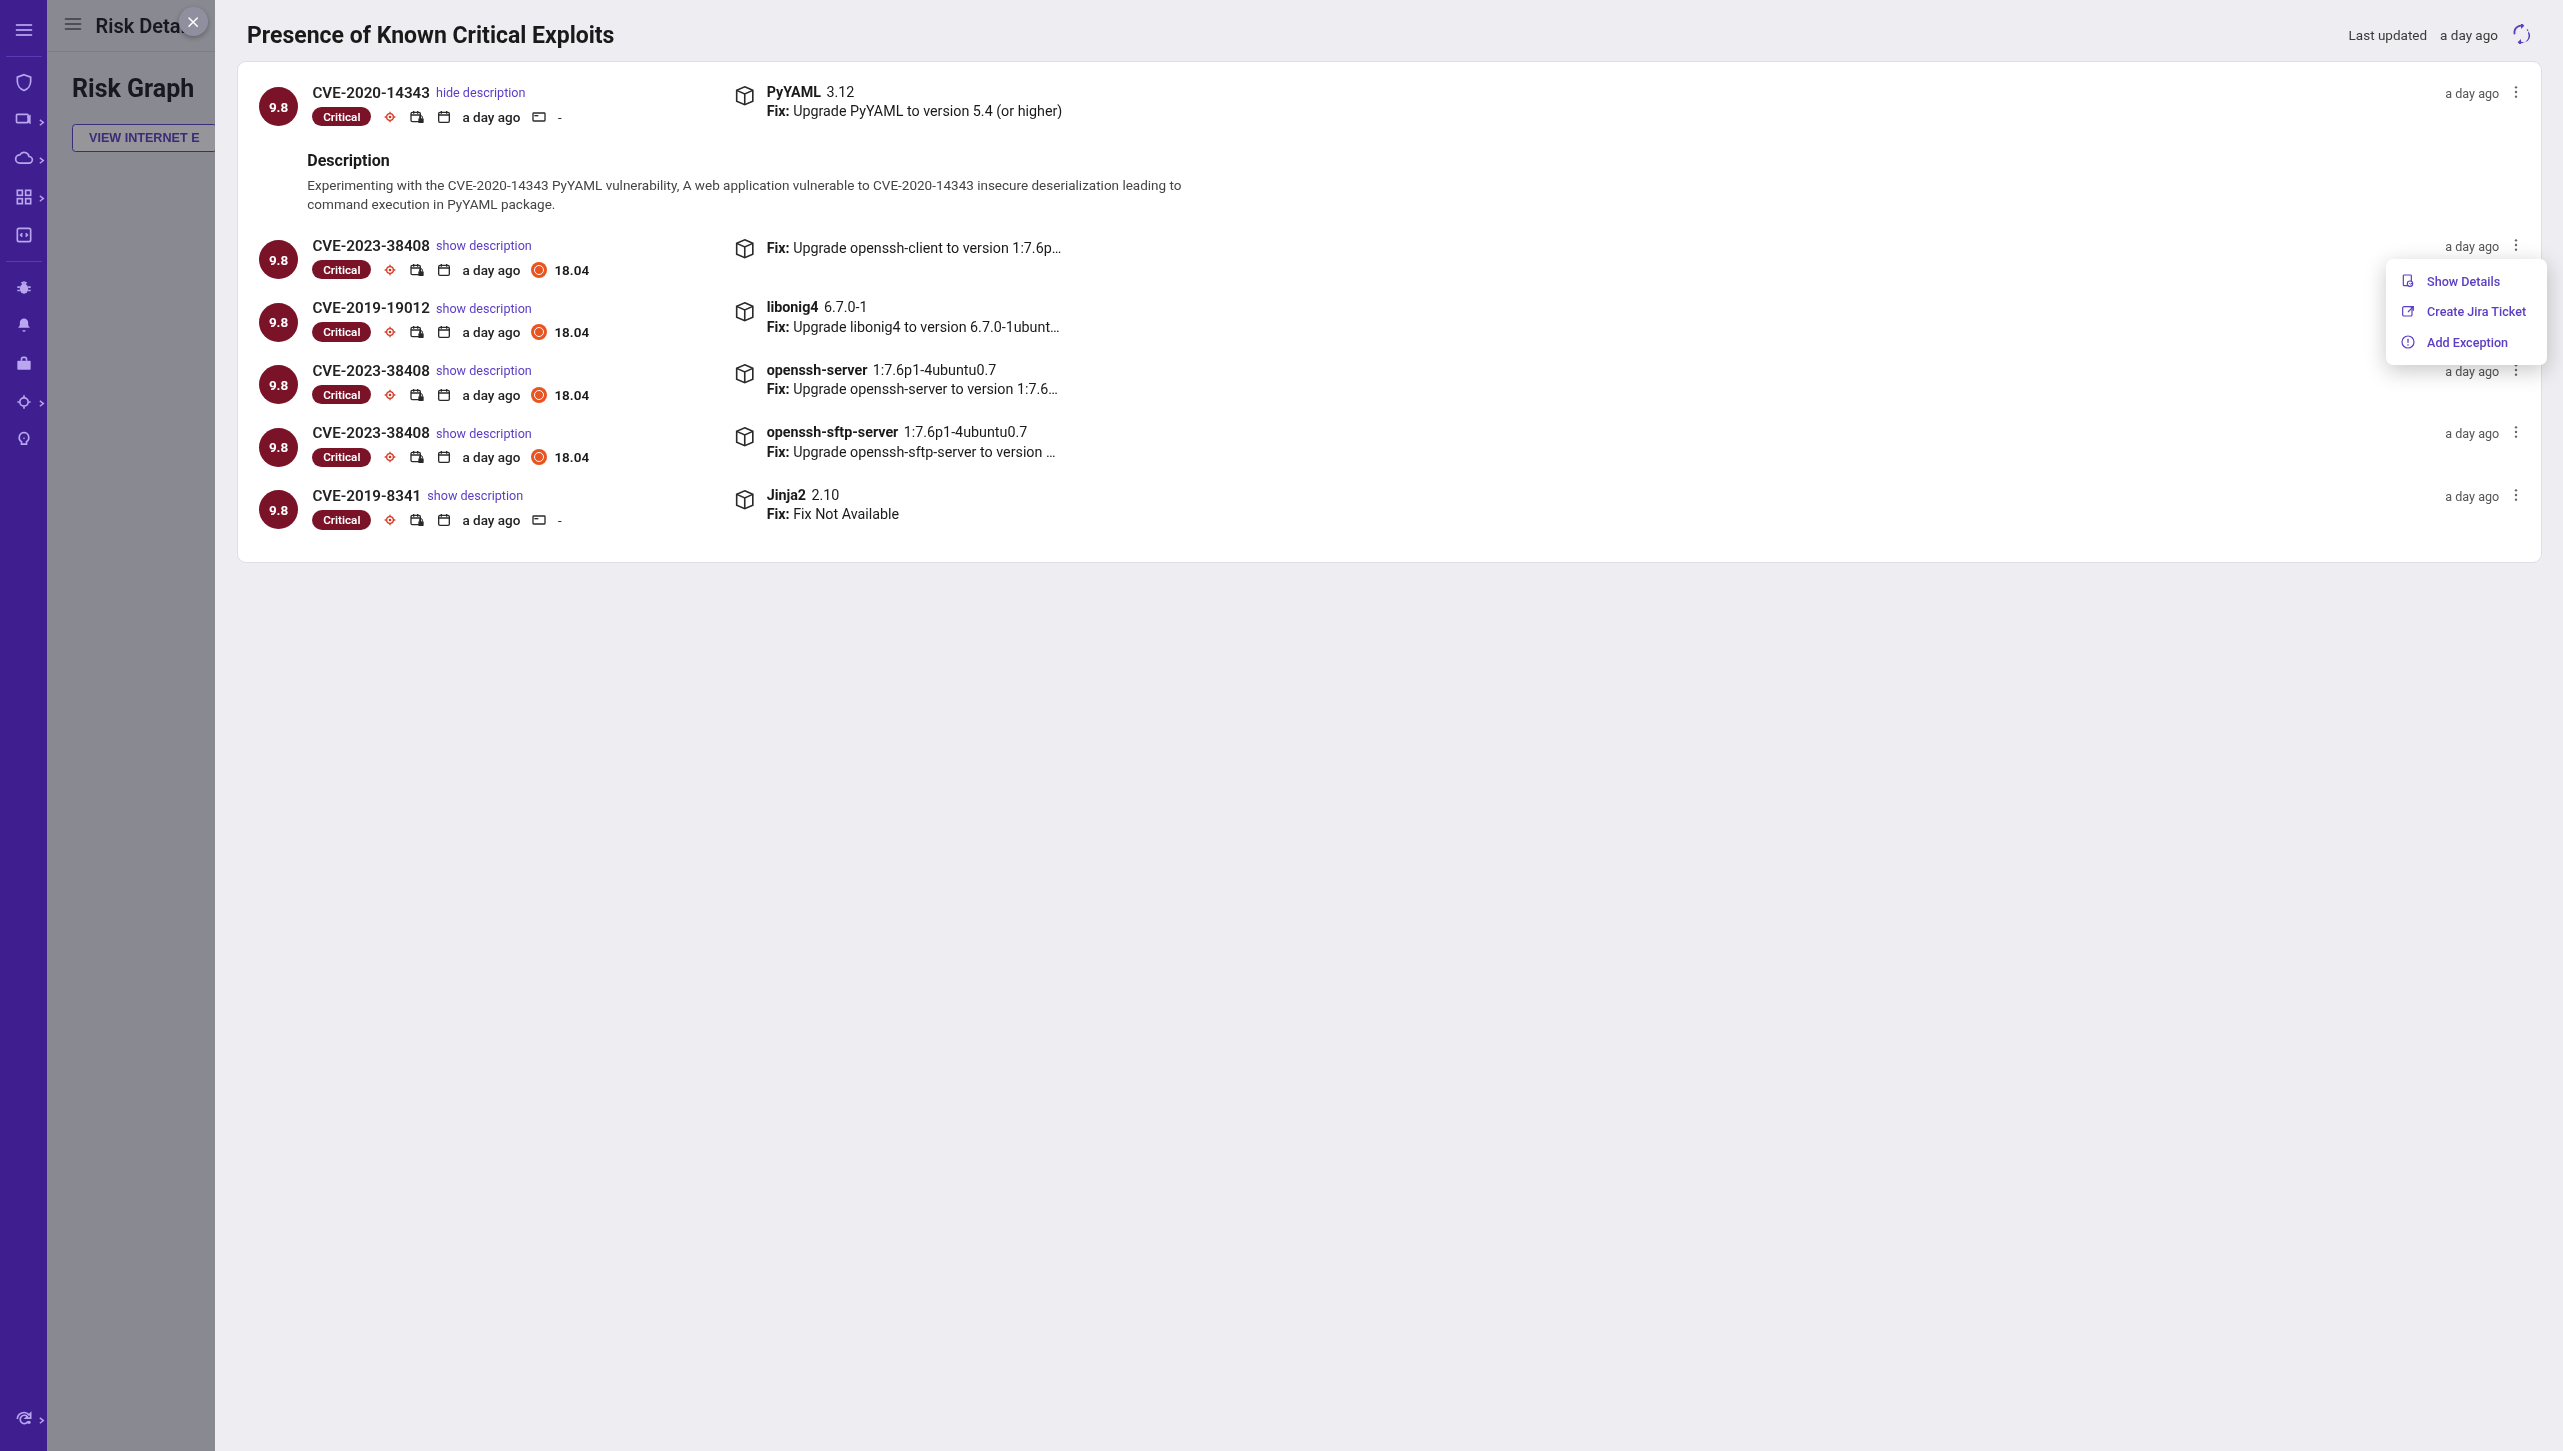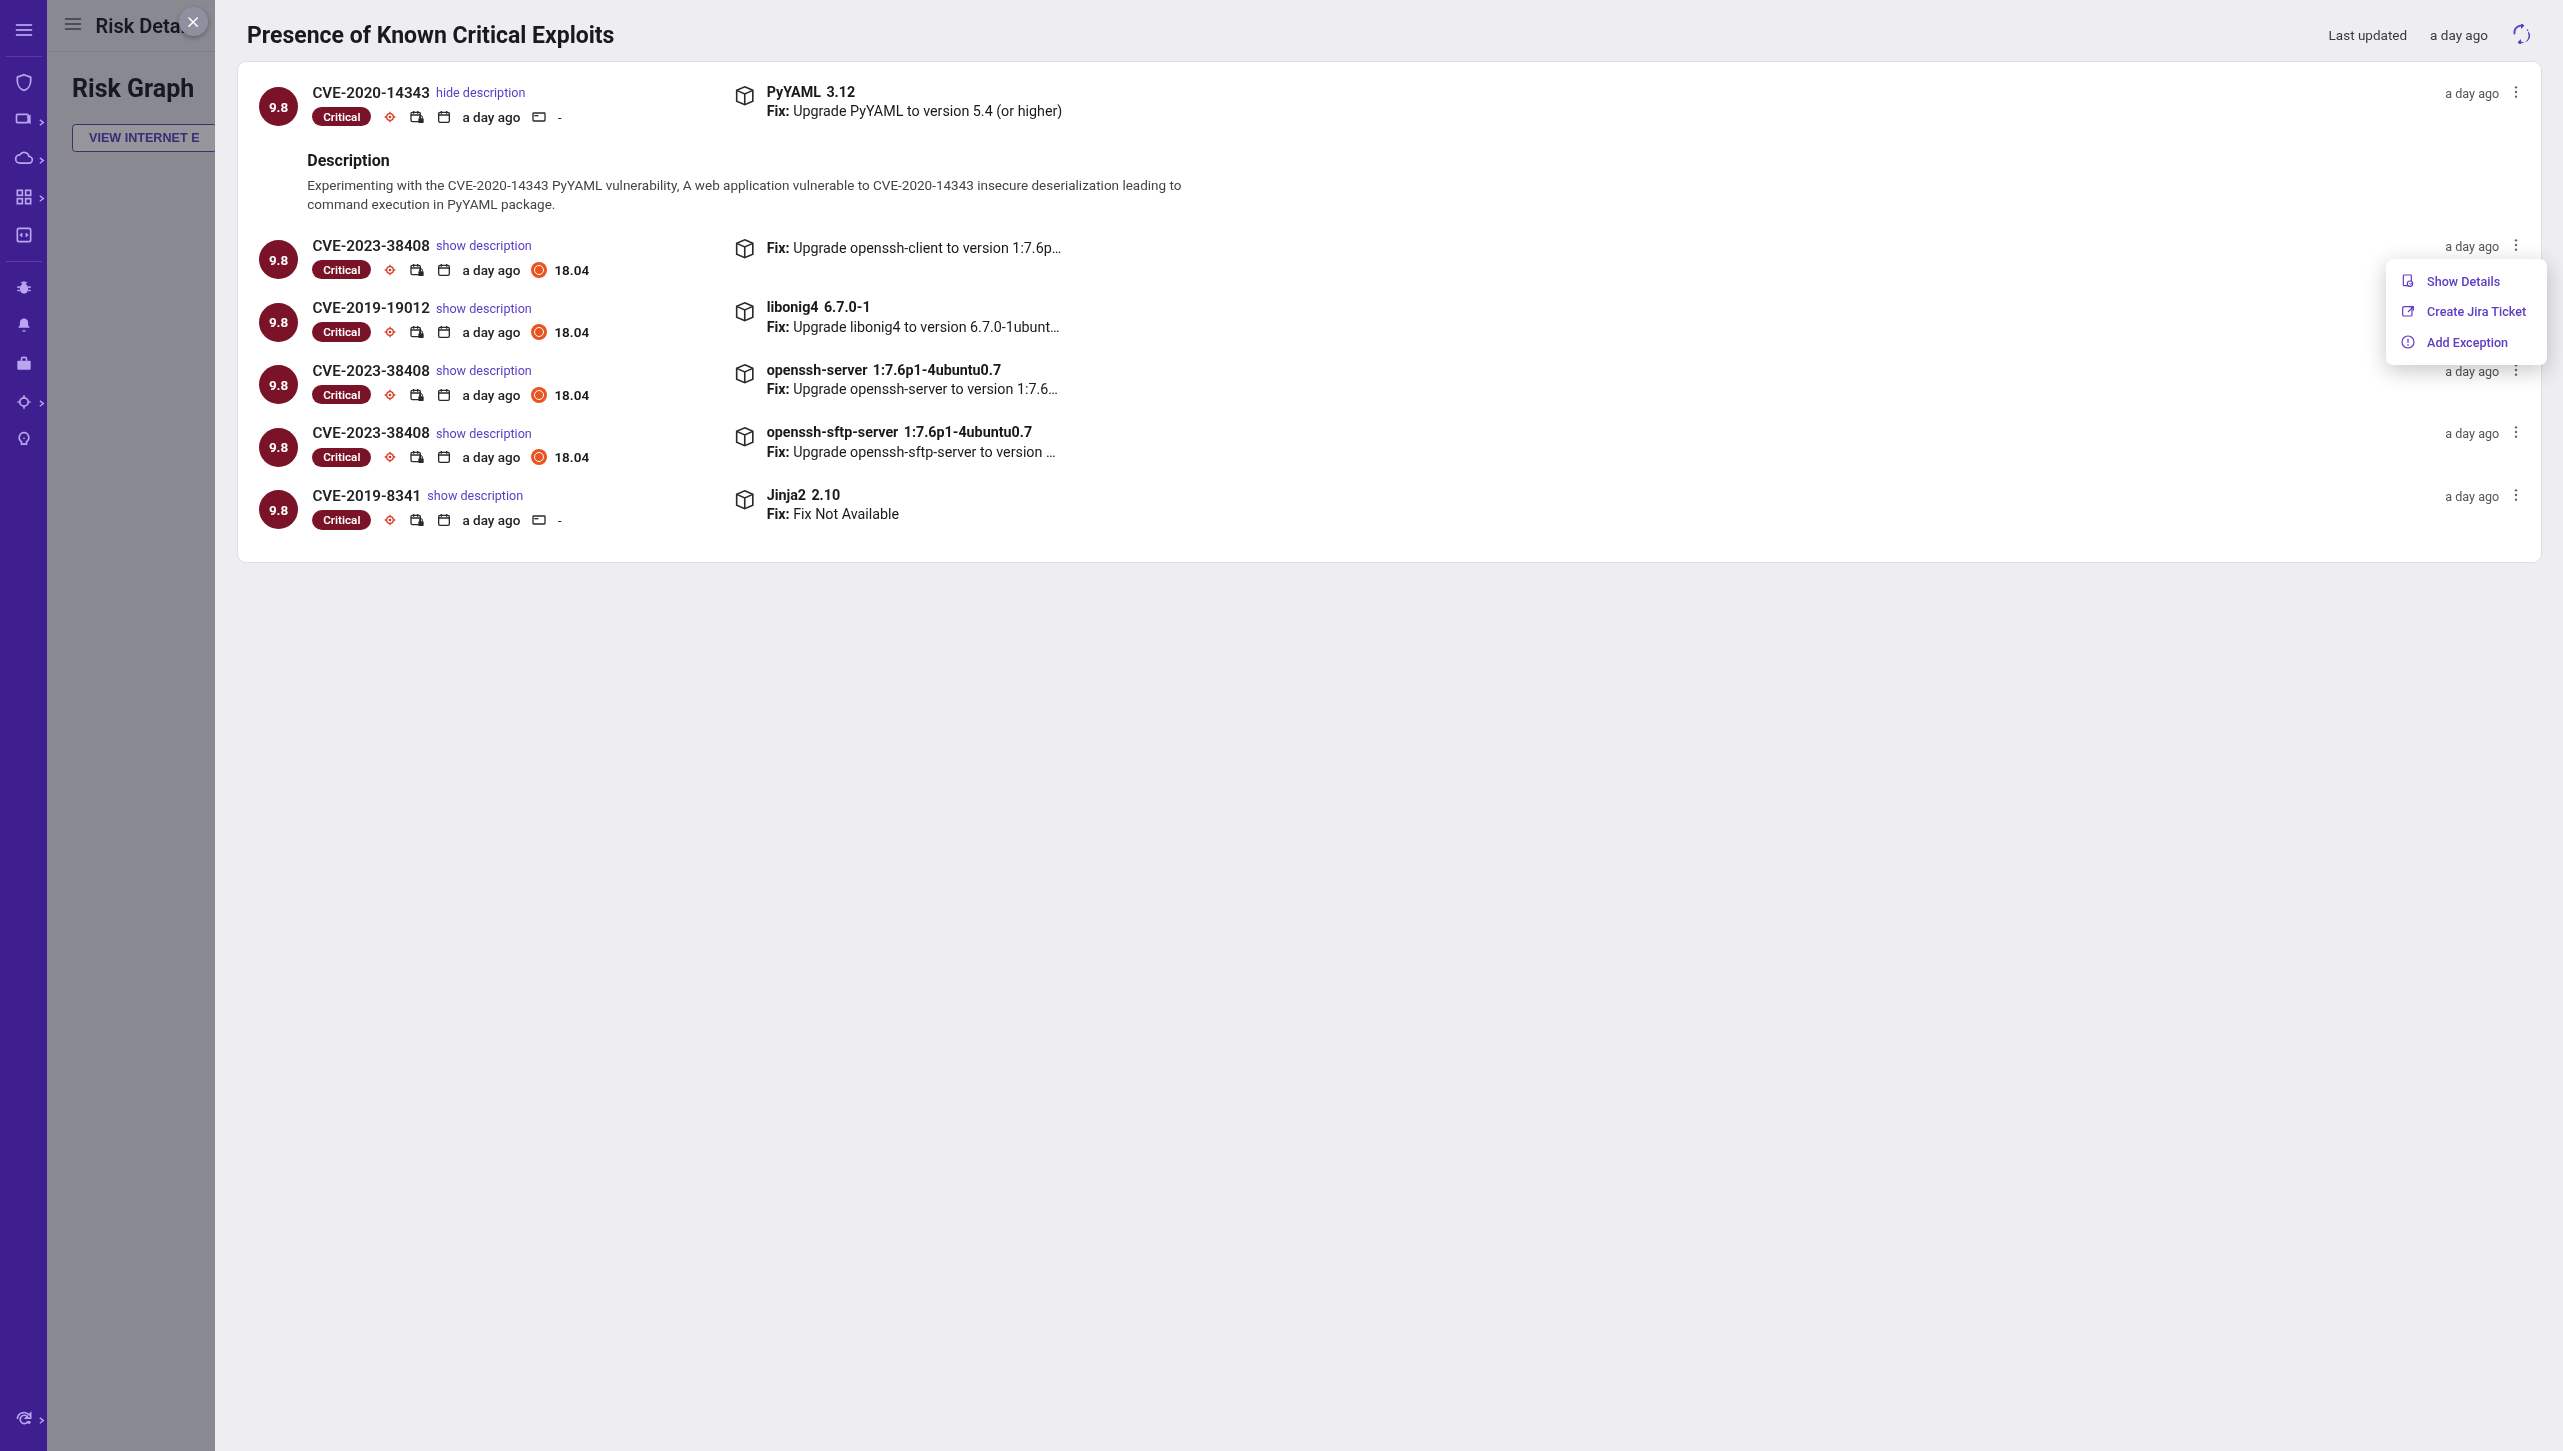--- a/index.html
+++ b/index.html
@@ -55,21 +55,21 @@
     background:#8f8fa0; display:flex;align-items:center;justify-content:center;
     box-shadow:0 1.8px 5.4px rgba(0,0,0,.3);
   }
   .close-chip svg{width:14.3px;height:14.3px;}
   
   .panel-header{
     display:flex; align-items:center; justify-content:space-between;
     padding:21.5px 32px 12.6px;
   }
   .panel-header h1{ font-size:23px; font-weight:700; color:#1a1a1a;}
-  .updated{ display:flex; align-items:center; gap:23px; color:#3a3a3a; font-size:13.5px;}
+  .updated{ display:flex; align-items:center; gap:13px; color:#3a3a3a; font-size:13.5px;}
   .updated svg{width:20px;height:20px;}
   
   .card{
     margin:0 21.5px 21.5px; background:#fff; border:0.9px solid #dedee5; border-radius:9px;
     padding:9px 10.8px 25px;
     max-height: calc(100% - 99px); overflow:auto;
   }
   
   .row{
     display:flex; align-items:flex-start; padding:12.6px 5.4px 7.2px;
@@ -99,21 +99,21 @@
   .ubu:before{content:"";width:8px;height:8px;border:1.8px solid #fff;border-radius:50%;}
   .osver{font-size:13.5px;font-weight:600;margin-left:-3.6px;}
   
   .right{
     flex:1; display:flex; align-items:flex-start; gap:10.8px; min-width:0;
   }
   .pkg-icon svg{width:21.5px;height:21.5px;margin-top:1.8px;}
   .pkg-body{flex:1;min-width:0;}
   .pkg-title{font-size:14.3px;}
   .pkg-title .pn{font-weight:700;}
-  .pkg-title .pv{font-weight:700;margin-left:5.4px;}
+  .pkg-title .pv{font-weight:400;margin-left:5.4px;}
   .fix{font-size:14.3px;margin-top:3.6px;white-space:nowrap;overflow:hidden;text-overflow:ellipsis;}
   .fix .fl{font-weight:700;}
   .tail{flex:none;display:flex;align-items:center;gap:9px;}
   .tago{font-size:12.6px;color:#555;}
   .kebab svg{width:16px;height:16px;}
   
   .desc-block{padding:1.8px 5.4px 9px 59px;margin-top:16px;}
   .desc-block h3{font-size:16px;font-weight:700;margin-bottom:5.4px;}
   .desc-block p{font-size:13.5px;color:#444;line-height:1.45;max-width:879px;}
   

